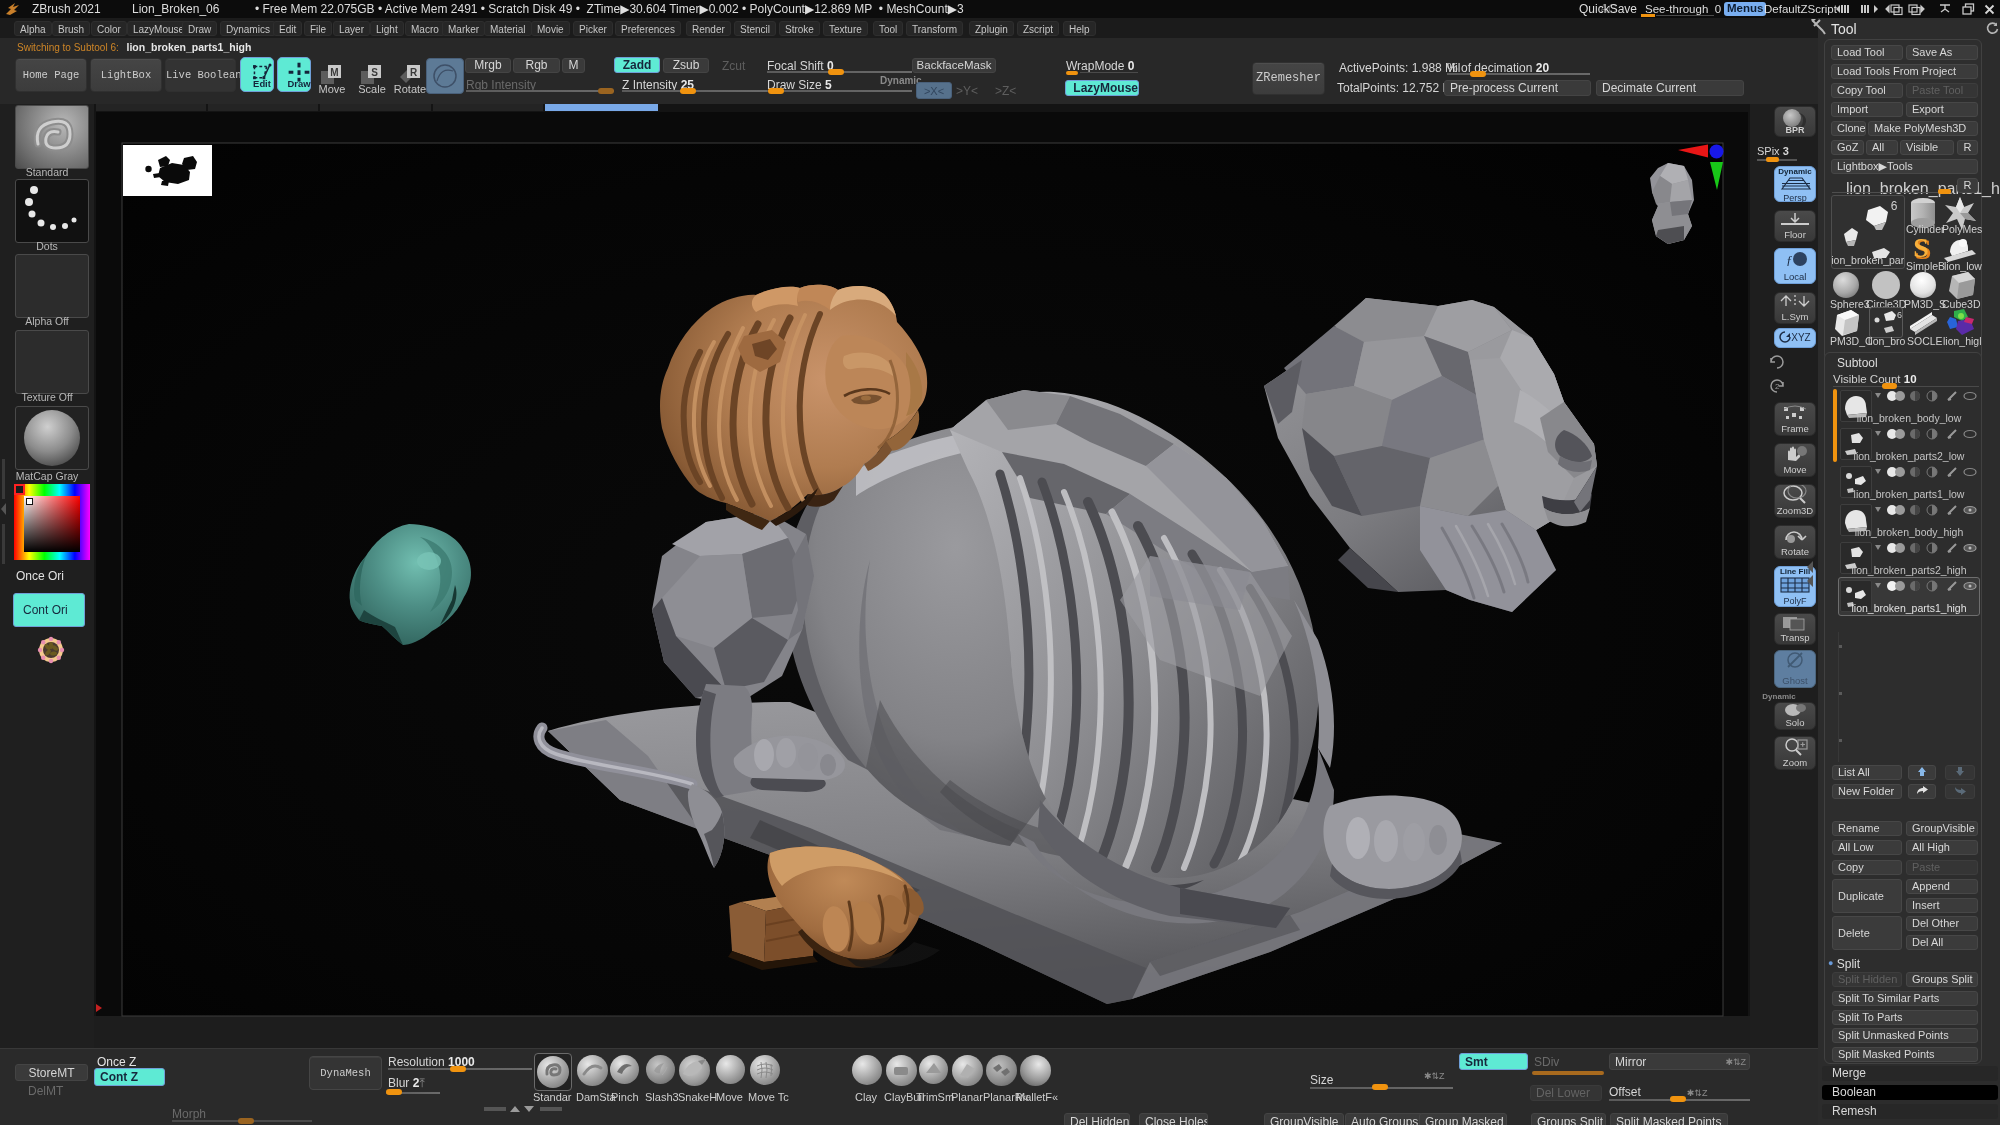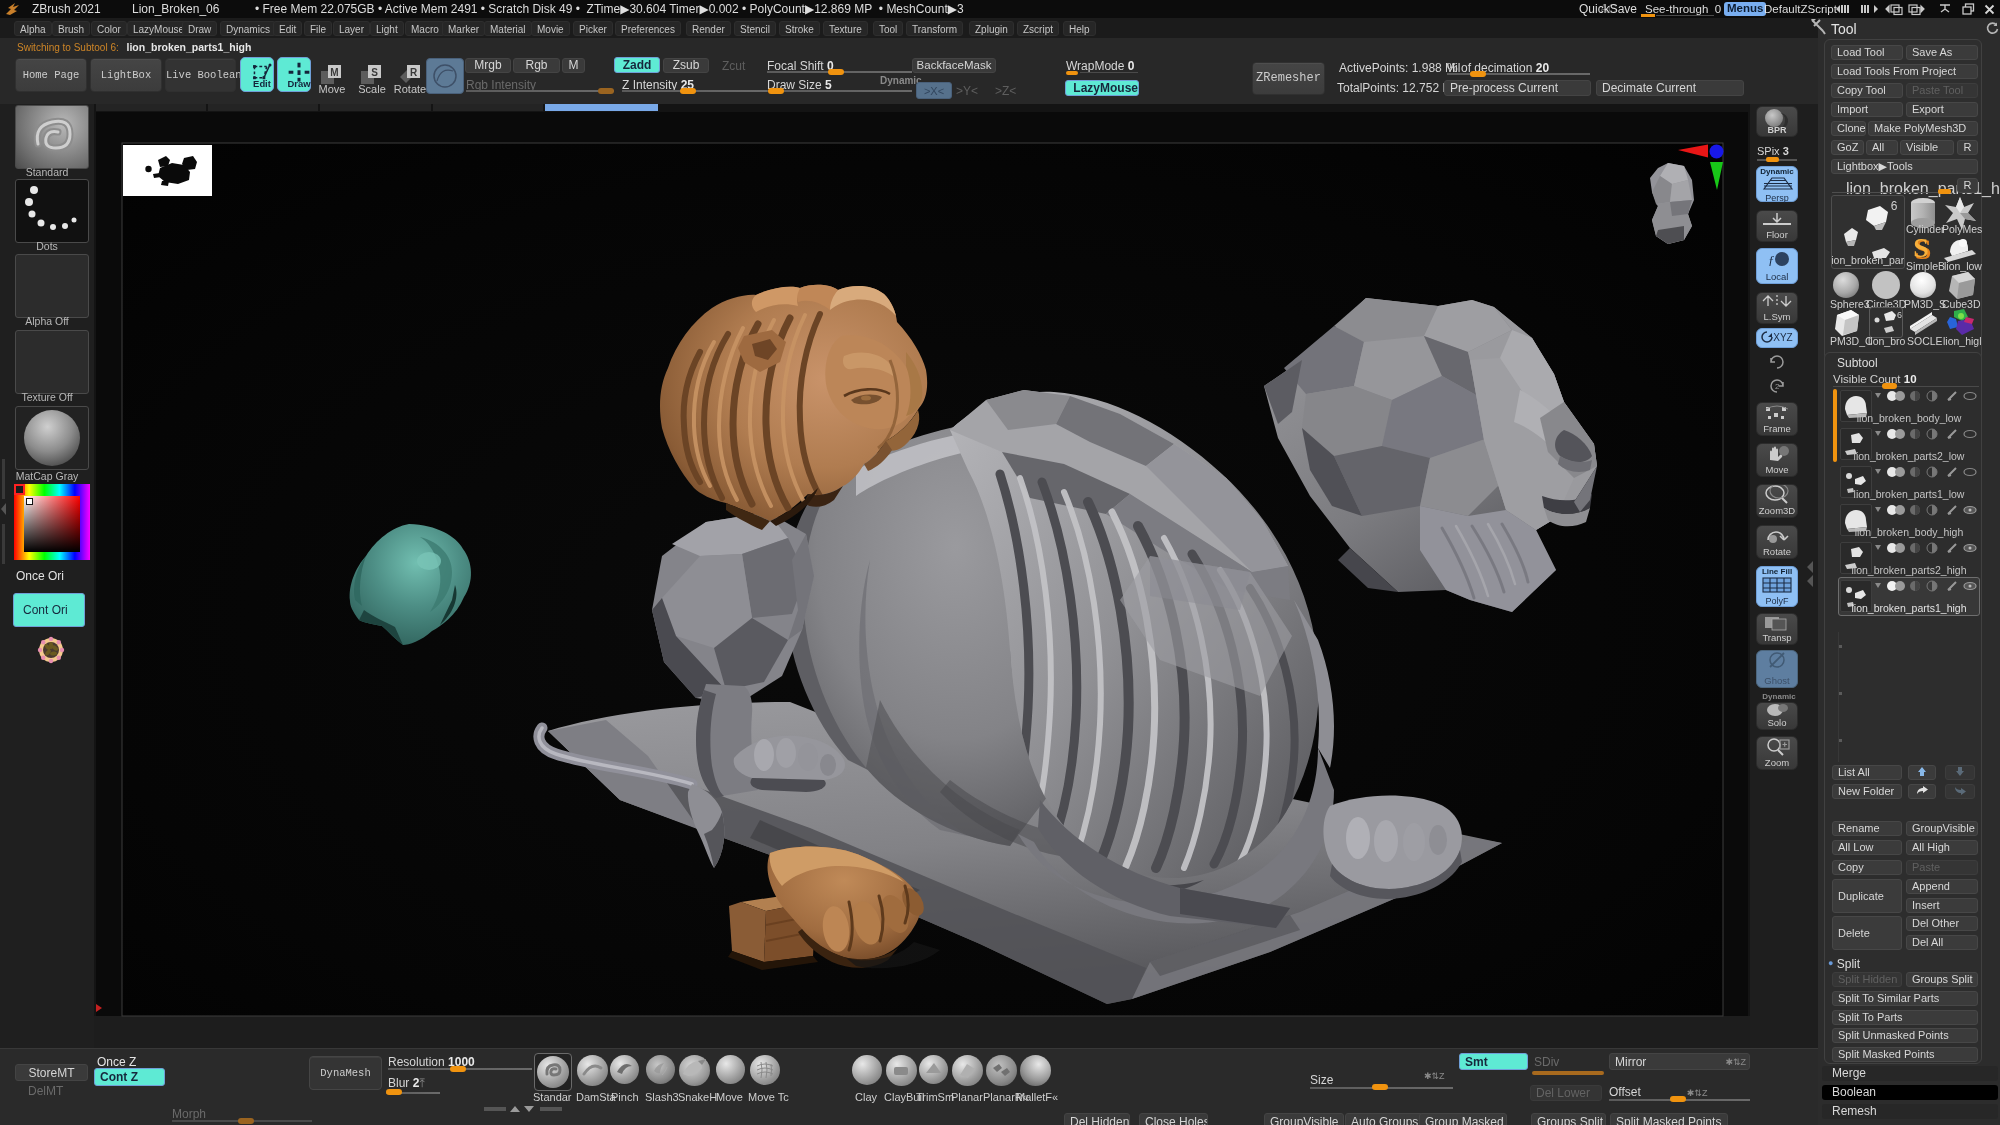--- a/index.html
+++ b/index.html
@@ -38,21 +38,21 @@
   .knob.brown{background:#9a6420;}
   
   #leftbar{left:0;top:104px;width:94px;height:944px;background:#1f1f1f;}
   .thumb{position:absolute;left:15px;width:74px;border:1px solid #4a4a4a;border-radius:3px;
          box-sizing:border-box;background:#2e2e2e;}
   .thumblbl{position:absolute;width:94px;left:0;text-align:center;font-size:10.5px;color:#b9b9b9;}
   
   #canvas{left:94px;top:104px;width:1656px;height:944px;background:#161616;}
   
   #rightshelf{left:1750px;top:104px;width:68px;height:944px;background:#1e1e1e;}
-  .rsbtn{position:absolute;left:6px;width:42px;background:linear-gradient(#4a4a4a,#383838);
+  .rsbtn{position:absolute;left:24px;width:42px;background:linear-gradient(#4a4a4a,#383838);
          border:1px solid #2c2c2c;border-radius:6px;color:#cfcfcf;font-size:9.5px;text-align:center;
          box-sizing:border-box;}
   .rsbtn.blue{background:#8fc0f4;color:#1c2c44;border-color:#6f9fd8;}
   .rslbl{display:block;position:absolute;bottom:1px;width:100%;text-align:center;}
   
   #rightpanel{left:1818px;top:18px;width:182px;height:1107px;background:#2c2c2c;}
   .pgroup{position:absolute;border:1px solid #414141;border-radius:6px;background:#2e2e2e;}
   .pbtn{position:absolute;background:#3b3b3b;border:1px solid #474747;border-radius:3px;
         color:#d8d8d8;font-size:11px;box-sizing:border-box;height:15px;line-height:13px;
         padding-left:5px;overflow:hidden;white-space:nowrap;}

